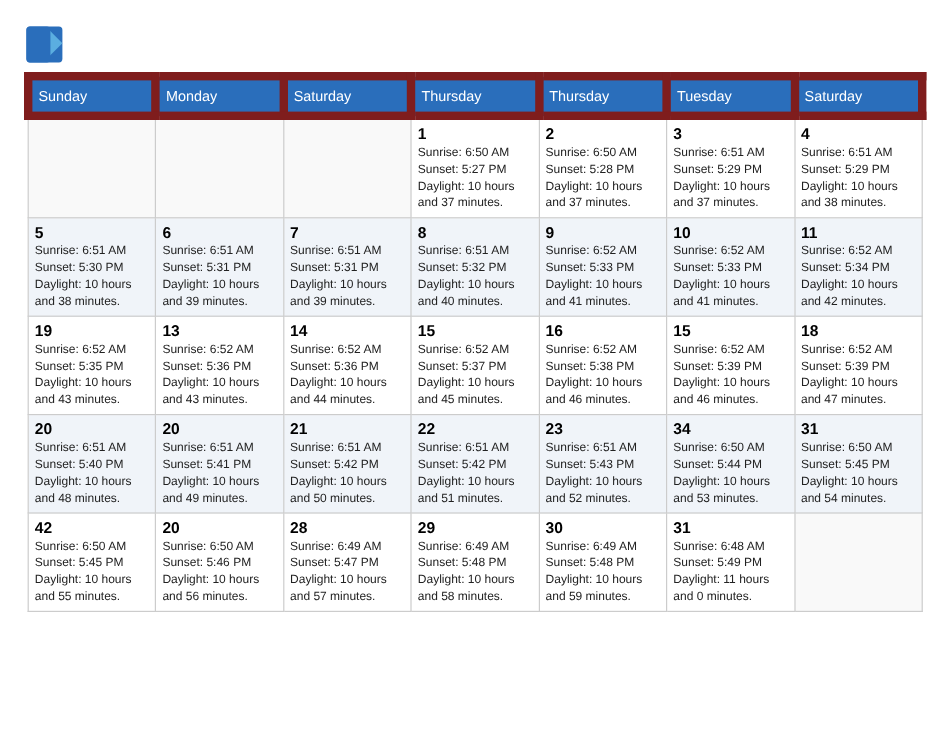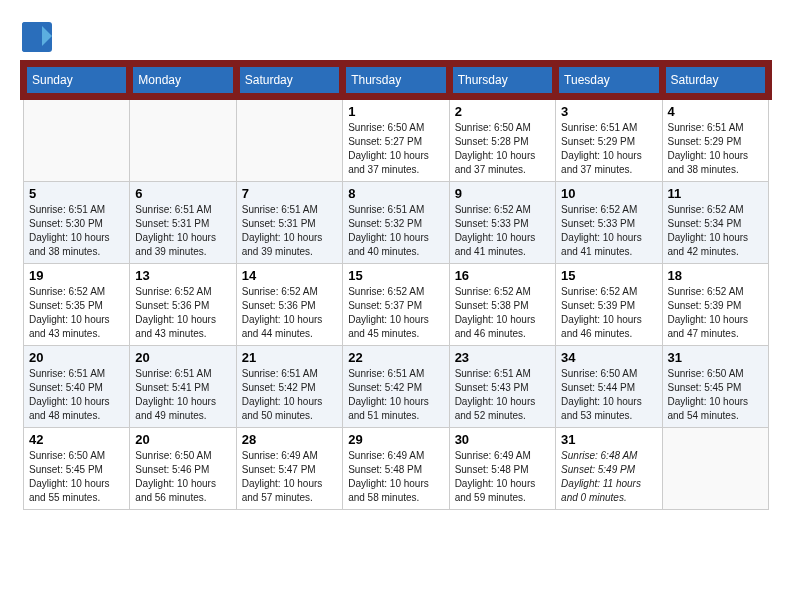--- a/index.html
+++ b/index.html
@@ -351,21 +351,21 @@
         </td>
         <td>
           <span class="day-num">30</span>
           <div class="day-info" style="white-space: pre-line;">Sunrise: 6:49 AM
 Sunset: 5:48 PM
 Daylight: 10 hours
 and 59 minutes.</div>
         </td>
         <td>
           <span class="day-num">31</span>
-          <div class="day-info" style="white-space: pre-line; font-style: italic;">Sunrise: 6:48 AM
+          <div class="day-info" style="white-space: pre-line;">Sunrise: 6:48 AM
 Sunset: 5:49 PM
 Daylight: 11 hours
 and 0 minutes.</div>
         </td>
         <td class="empty"></td>
       </tr>
     </tbody>
 </table>
 
 </body></html>

